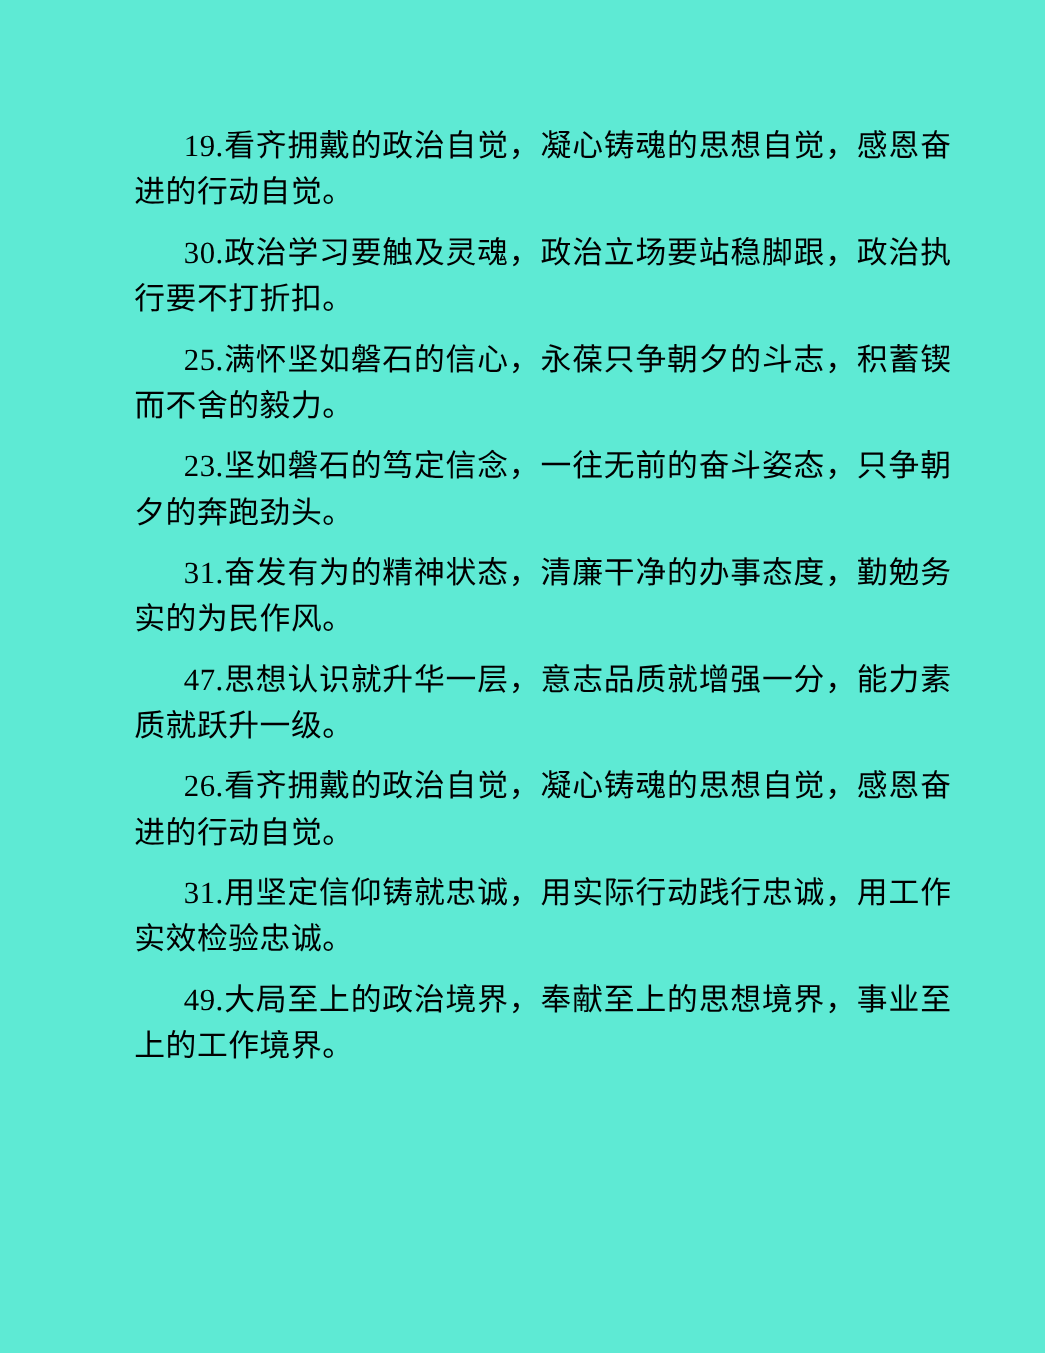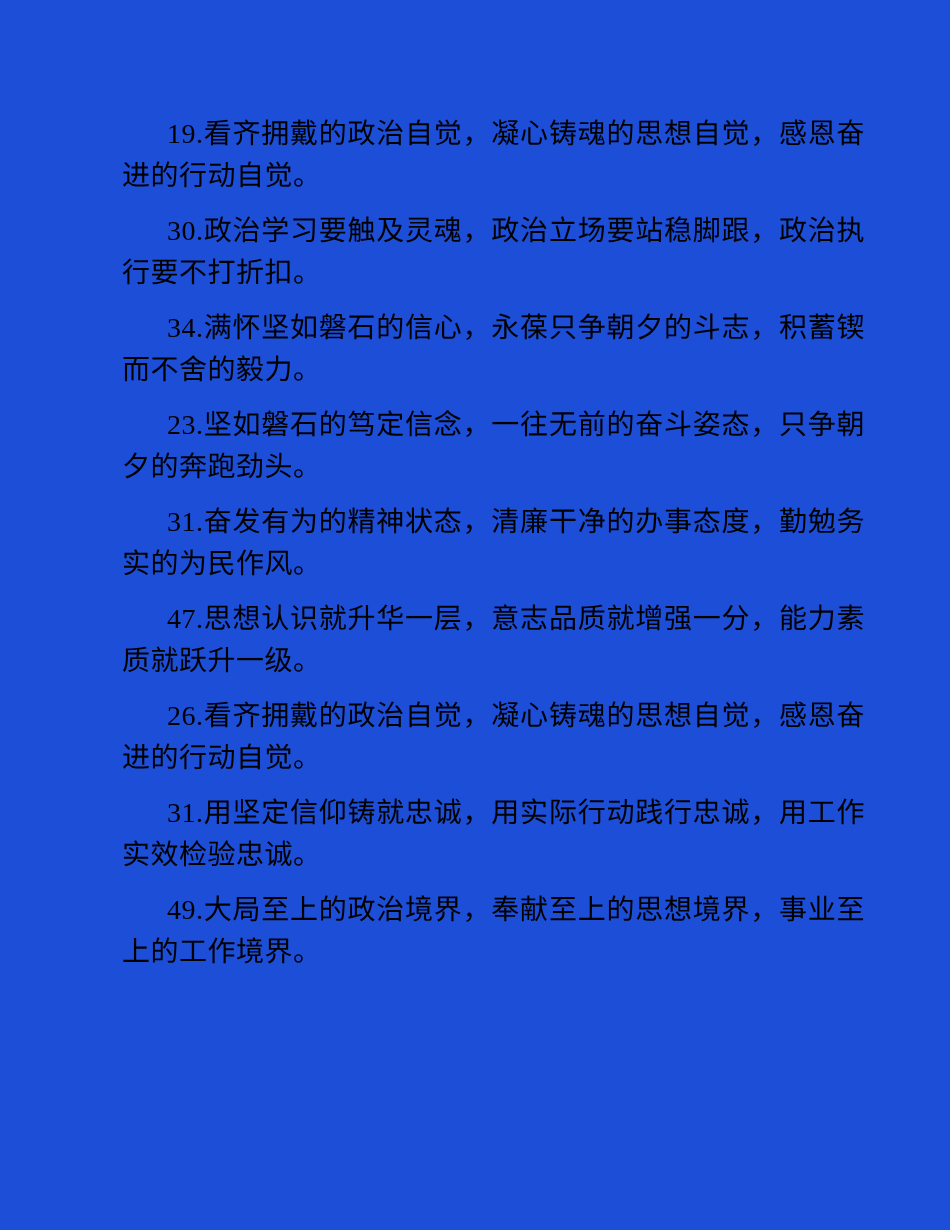--- a/index.html
+++ b/index.html
@@ -9,42 +9,42 @@
   }
   body {
     width: 950px;
     height: 1230px;
     overflow: hidden;
   }
   .page {
     box-sizing: border-box;
     width: 950px;
     height: 1230px;
-    background: #1d4ed8;
+    background: #5eead4;
     padding: 113px 85px 0 122px;
   }
   .doc-body p {
     margin: 0 0 13px 0;
     font-family: "Liberation Serif", "DejaVu Serif", serif;
     font-size: 28px;
     line-height: 42px;
     color: #000000;
     text-indent: 45px;
     text-align: justify;
     letter-spacing: 0.5px;
   }
 </style>
 </head>
 <body>
 
 <div class="page">
   <div class="doc-body">
     <p>19.看齐拥戴的政治自觉，凝心铸魂的思想自觉，感恩奋进的行动自觉。</p>
     <p>30.政治学习要触及灵魂，政治立场要站稳脚跟，政治执行要不打折扣。</p>
-    <p>34.满怀坚如磐石的信心，永葆只争朝夕的斗志，积蓄锲而不舍的毅力。</p>
+    <p>25.满怀坚如磐石的信心，永葆只争朝夕的斗志，积蓄锲而不舍的毅力。</p>
     <p>23.坚如磐石的笃定信念，一往无前的奋斗姿态，只争朝夕的奔跑劲头。</p>
     <p>31.奋发有为的精神状态，清廉干净的办事态度，勤勉务实的为民作风。</p>
     <p>47.思想认识就升华一层，意志品质就增强一分，能力素质就跃升一级。</p>
     <p>26.看齐拥戴的政治自觉，凝心铸魂的思想自觉，感恩奋进的行动自觉。</p>
     <p>31.用坚定信仰铸就忠诚，用实际行动践行忠诚，用工作实效检验忠诚。</p>
     <p>49.大局至上的政治境界，奉献至上的思想境界，事业至上的工作境界。</p>
   </div>
 </div>
 
 </body></html>

